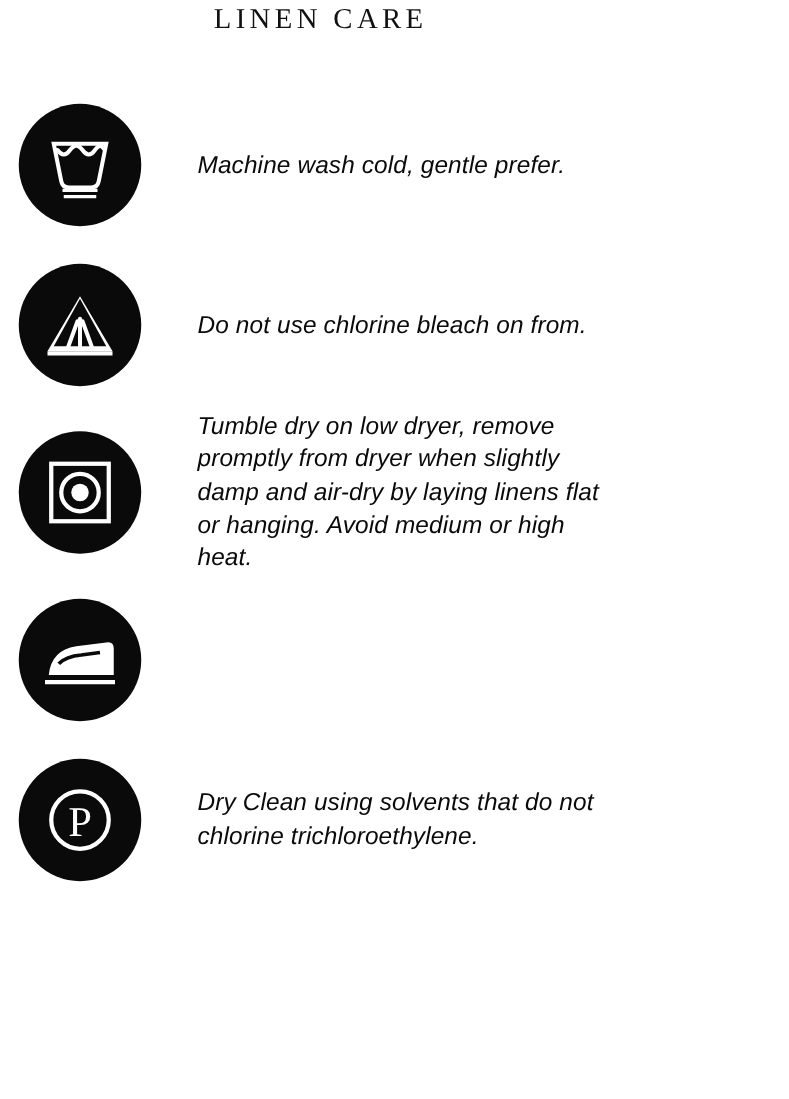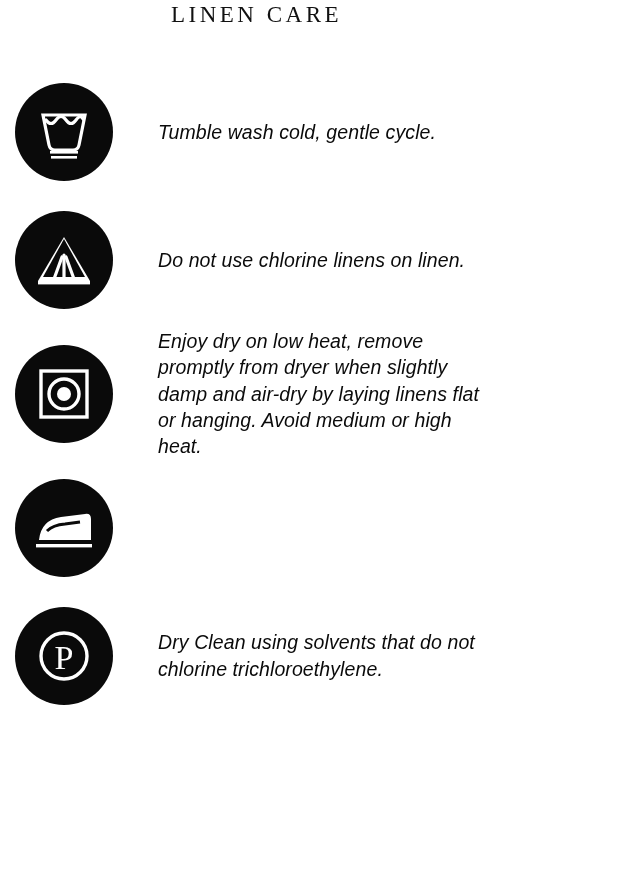--- a/index.html
+++ b/index.html
@@ -83,50 +83,50 @@
       <div class="icon-cell">
         <div class="icon-disc">
           <svg width="62" height="62" viewBox="0 0 62 62">
             <path d="M10 14 L52 14 L46 44 Q45 49 40 49 L22 49 Q17 49 16 44 Z" fill="none" stroke="#ffffff" stroke-width="3.2"></path>
             <path d="M13 19 Q18 26 23 19 Q28 12 33 19 Q38 26 43 19 Q47 13 50 18" fill="none" stroke="#ffffff" stroke-width="3.2" stroke-linecap="round"></path>
             <rect x="17" y="50" width="28" height="2.6" fill="#ffffff"></rect>
             <rect x="18" y="55" width="26" height="2.6" fill="#ffffff"></rect>
           </svg>
         </div>
       </div>
-      <div class="text-cell">Tumble wash cold, gentle cycle.</div>
+      <div class="text-cell">Machine wash cold, gentle prefer.</div>
     </div>
 
     <div class="care-row row-bleach">
       <div class="icon-cell">
         <div class="icon-disc">
           <svg width="64" height="62" viewBox="0 0 64 62">
             <path d="M32 8 L58 52 L6 52 Z" fill="#ffffff"></path>
             <path d="M32 10 L53 48 L11 48 Z" fill="#0a0a0a"></path>
             <line x1="22" y1="50" x2="30" y2="28" stroke="#ffffff" stroke-width="3.2" stroke-linecap="round"></line>
             <line x1="42" y1="50" x2="34" y2="28" stroke="#ffffff" stroke-width="3.2" stroke-linecap="round"></line>
             <line x1="32" y1="50" x2="32" y2="26" stroke="#ffffff" stroke-width="3.2" stroke-linecap="round"></line>
             <rect x="6" y="52" width="52" height="3.4" fill="#ffffff"></rect>
           </svg>
         </div>
       </div>
-      <div class="text-cell">Do not use chlorine linens on linen.</div>
+      <div class="text-cell">Do not use chlorine bleach on from.</div>
     </div>
 
     <div class="care-row row-dry">
       <div class="icon-cell">
         <div class="icon-disc">
           <svg width="62" height="62" viewBox="0 0 62 62">
             <rect x="8" y="8" width="46" height="46" fill="none" stroke="#ffffff" stroke-width="3.4"></rect>
             <circle cx="31" cy="31" r="15" fill="none" stroke="#ffffff" stroke-width="3.4"></circle>
             <circle cx="31" cy="31" r="7" fill="#ffffff"></circle>
           </svg>
         </div>
       </div>
-      <div class="text-cell">Enjoy dry on low heat, remove promptly from dryer when slightly damp and air-dry by laying linens flat or hanging. Avoid medium or high heat.</div>
+      <div class="text-cell">Tumble dry on low dryer, remove promptly from dryer when slightly damp and air-dry by laying linens flat or hanging. Avoid medium or high heat.</div>
     </div>
 
     <div class="care-row row-iron">
       <div class="icon-cell">
         <div class="icon-disc">
           <svg width="66" height="56" viewBox="0 0 66 56">
             <path d="M8 40 Q10 20 30 17 L54 14 Q60 13 60 19 L60 40 Z" fill="#ffffff"></path>
             <path d="M16 31 Q22 25 34 24 L49 22" fill="none" stroke="#0a0a0a" stroke-width="3"></path>
             <rect x="5" y="44" width="56" height="3.4" fill="#ffffff"></rect>
           </svg>

